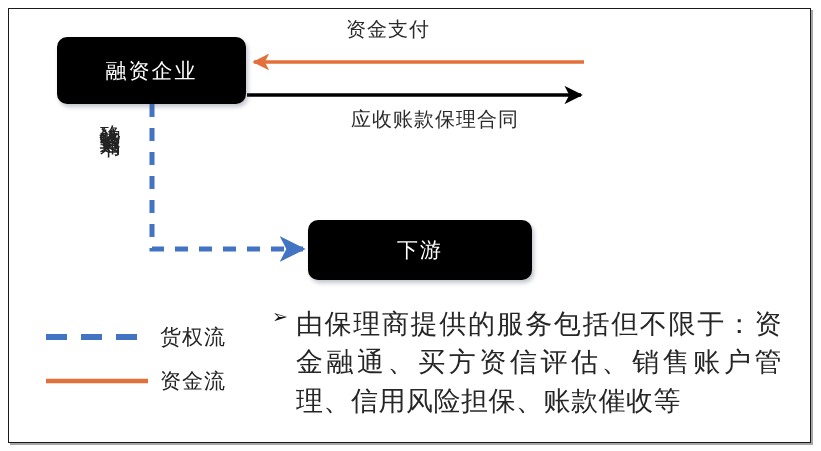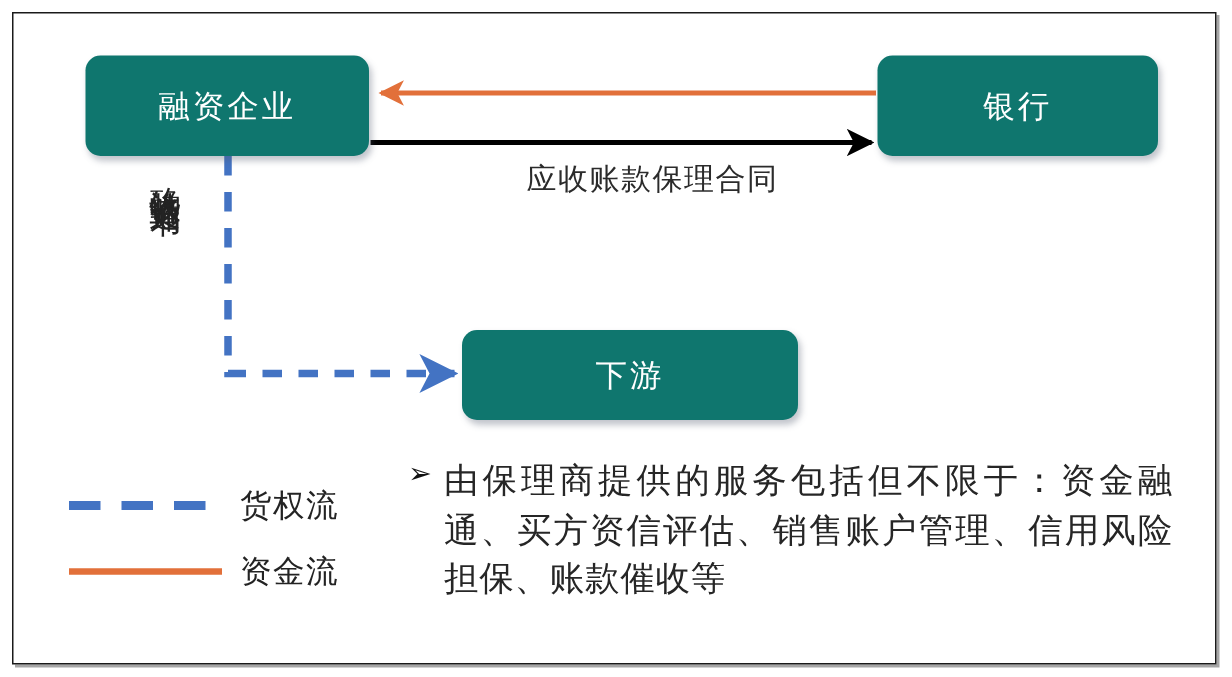--- a/index.html
+++ b/index.html
@@ -17,21 +17,21 @@
     position:absolute;
     left:8px; top:8px;
     width:803px; height:435px;
     border:1.5px solid #1a1a1a;
     box-sizing:border-box;
     box-shadow:2px 2px 0 rgba(0,0,0,0.35);
     background:#ffffff;
   }
   .node{
     position:absolute;
-    background:#0f766e;
+    background:#000000;
     border-radius:10px;
     color:#ffffff;
     display:flex;
     align-items:center;
     justify-content:center;
     font-size:21px;
     letter-spacing:2px;
     box-shadow:2px 3px 4px rgba(80,90,110,0.35);
     font-family:"Liberation Serif","DejaVu Serif",serif;
   }
@@ -87,21 +87,21 @@
   }
   #bullet-glyph{
     font-size:19px;
     line-height:1.0;
     color:#111111;
     margin-right:8px;
     margin-top:2px;
     font-family:"DejaVu Sans",sans-serif;
   }
   #bullet-text{
-    font-size:23px;
+    font-size:27px;
     line-height:1.42;
     color:#262626;
     letter-spacing:0.5px;
     text-align:justify;
     font-family:"Liberation Serif","DejaVu Serif",serif;
   }
 </style>
 </head>
 <body>
 
@@ -138,28 +138,26 @@
     </g>
     <g>
       <line x1="46" y1="381" x2="148" y2="381" stroke="#E2703A" stroke-width="4.4" stroke-linecap="butt"></line>
     </g>
   </svg>
 
   <div class="node" id="node-finance">
     <span>融资企业</span>
   </div>
 
-  <div class="node" id="node-bank">
-    <span>银行</span>
-  </div>
 
   <div class="node" id="node-down">
     <span>下游</span>
   </div>
 
+  <div class="edge-label" id="label-pay">资金支付</div>
 
   <div class="edge-label" id="label-contract">应收账款保理合同</div>
 
   <div id="label-vertical">确认收货通知书</div>
 
   <div class="legend-row" id="legend-goods">
     <span class="legend-swatch"></span>
     <span class="legend-text">货权流</span>
   </div>
 

